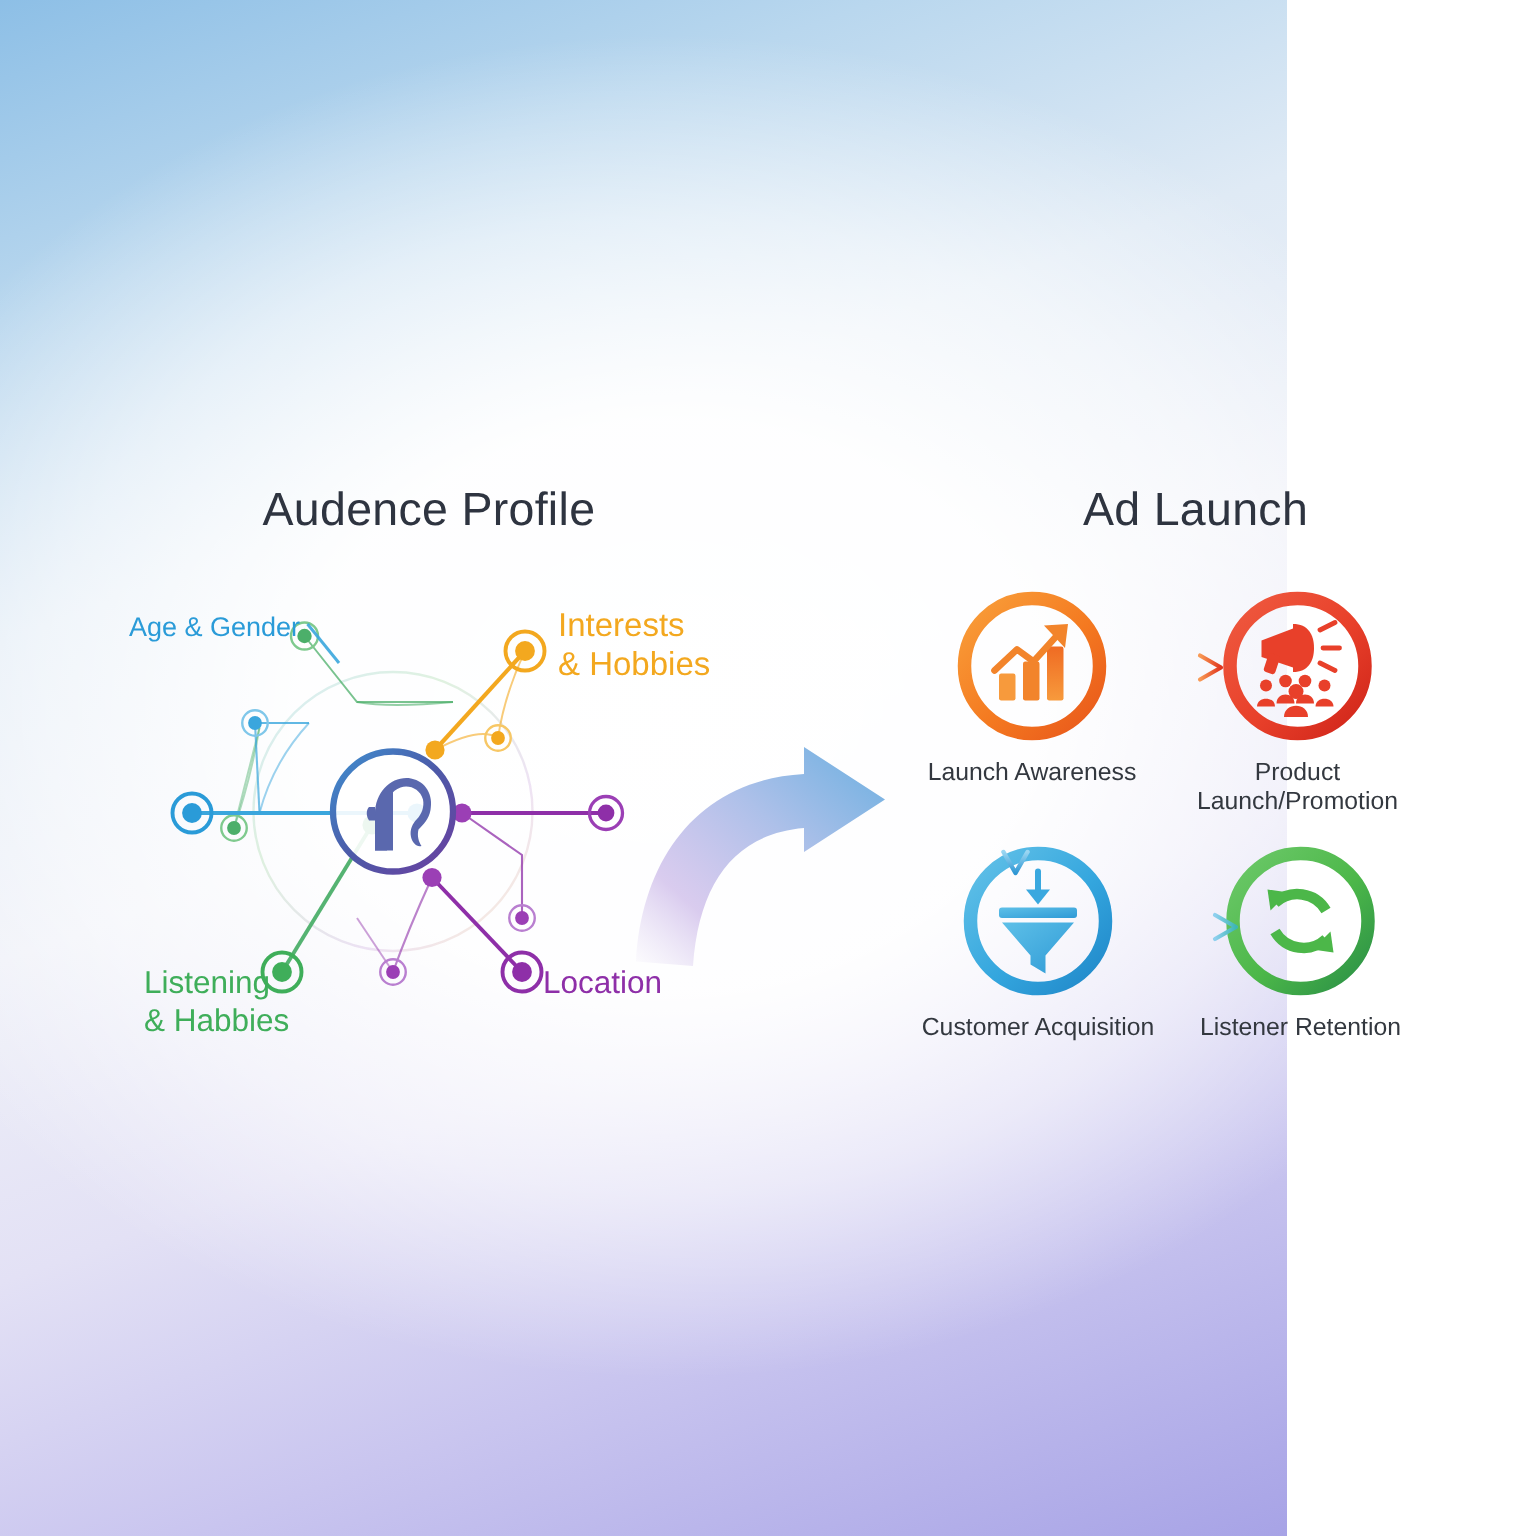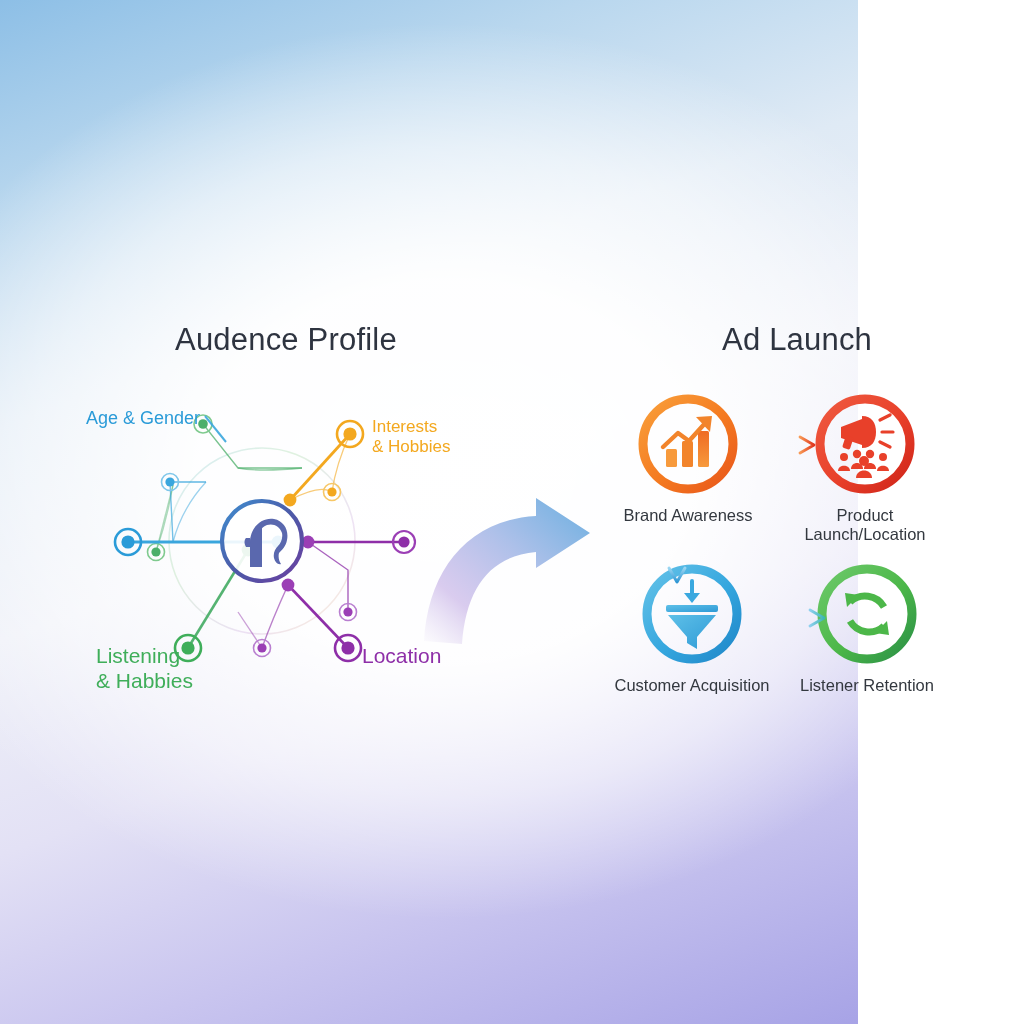--- a/index.html
+++ b/index.html
@@ -180,21 +180,21 @@
       <g transform="translate(202,161)">
         <path d="M-12,26 L-12,2 C-12,-14 0,-24 12,-22 C22,-20 27,-11 25,-1 C24,5 20,9 17,12 C16,16 17,20 19,23 C16,24 13,21 12,17 C11,12 13,8 16,5 C19,2 21,-3 20,-8 C18,-15 11,-18 5,-16 C-1,-14 -4,-8 -4,-2 L-4,26 Z" fill="#5a68ae"></path>
         <path d="M-12,26 L-12,3 C-12,-6 -7,-12 0,-14 L0,26 Z" fill="#5a68ae"></path>
         <path d="M-16,6 C-18,3 -18,-1 -16,-3 L-12,-3 L-12,6 Z" fill="#5a68ae"></path>
       </g>
     </g>
   </svg>
 
   <div style="position:absolute;left:86px;top:408px;font-size:18px;color:#2a9bd8;line-height:1.2;white-space:pre-line;">Age &amp; Gender</div>
 
-  <div style="position:absolute;left:372px;top:417px;font-size:17px;color:#f3a81f;line-height:1.2;white-space:pre-line;">Interests
+  <div style="position:absolute;left:372px;top:404px;font-size:22px;color:#f3a81f;line-height:1.2;white-space:pre-line;">Interests
 &amp; Hobbies</div>
 
   <div style="position:absolute;left:96px;top:643px;font-size:21px;color:#3fae5a;line-height:1.2;white-space:pre-line;">Listening
 &amp; Habbies</div>
 
   <div style="position:absolute;left:362px;top:643px;font-size:21px;color:#8e2fa8;line-height:1.2;white-space:pre-line;">Location</div>
 
   <svg id="flow-arrow" viewBox="0 0 200 170">
     <defs>
       <linearGradient id="flowG" x1="0" y1="1" x2="1" y2="0">
@@ -224,21 +224,21 @@
         <circle cx="55" cy="55" r="45" fill="none" stroke="url(#gOrangeRing)" stroke-width="9"></circle>
         <g>
           <rect x="33" y="60" width="11" height="18" rx="1.5" fill="#f79a3c"></rect>
           <rect x="49" y="52" width="11" height="26" rx="1.5" fill="#f2842b"></rect>
           <rect x="65" y="42" width="11" height="36" rx="1.5" fill="url(#gOrangeFill)"></rect>
           <path d="M30,58 L45,44 L56,52 L75,31" fill="none" stroke="#f2842b" stroke-width="4.4" stroke-linecap="round" stroke-linejoin="round"></path>
           <path d="M63,28 L79,27 L77,43 Z" fill="#f2842b"></path>
         </g>
       </svg>
     </div>
-    <div class="goal-label">Brand Awareness</div>
+    <div class="goal-label">Launch Awareness</div>
   </div>
 
   <div class="goal" id="goal-product">
     <div class="goal-ring">
       <svg viewBox="0 0 110 110" width="110" height="110">
         <defs>
           <linearGradient id="gRedRing" x1="0" y1="0" x2="1" y2="1">
             <stop offset="0%" stop-color="#ef5a40"></stop>
             <stop offset="55%" stop-color="#e8402a"></stop>
             <stop offset="100%" stop-color="#cf2419"></stop>
@@ -259,21 +259,21 @@
           <circle cx="60" cy="65" r="4.2"></circle>
             <path d="M54,80 C54,72 66,72 66,80 Z"></path>
           <circle cx="73" cy="68" r="4"></circle>
             <path d="M67,82 C67,75 79,75 79,82 Z"></path>
           <circle cx="54" cy="72" r="5"></circle>
             <path d="M46,89 C46,79 62,79 62,89 Z"></path>
         </g>
       </svg>
     </div>
     <div class="goal-label">Product
-Launch/Location</div>
+Launch/Promotion</div>
   </div>
 
   <div class="goal" id="goal-customer">
     <div class="goal-ring">
       <svg viewBox="0 0 110 110" width="110" height="110">
         <defs>
           <linearGradient id="gBlueRing" x1="0" y1="0" x2="1" y2="1">
             <stop offset="0%" stop-color="#64c2e8"></stop>
             <stop offset="55%" stop-color="#34a6de"></stop>
             <stop offset="100%" stop-color="#1f86c8"></stop>

